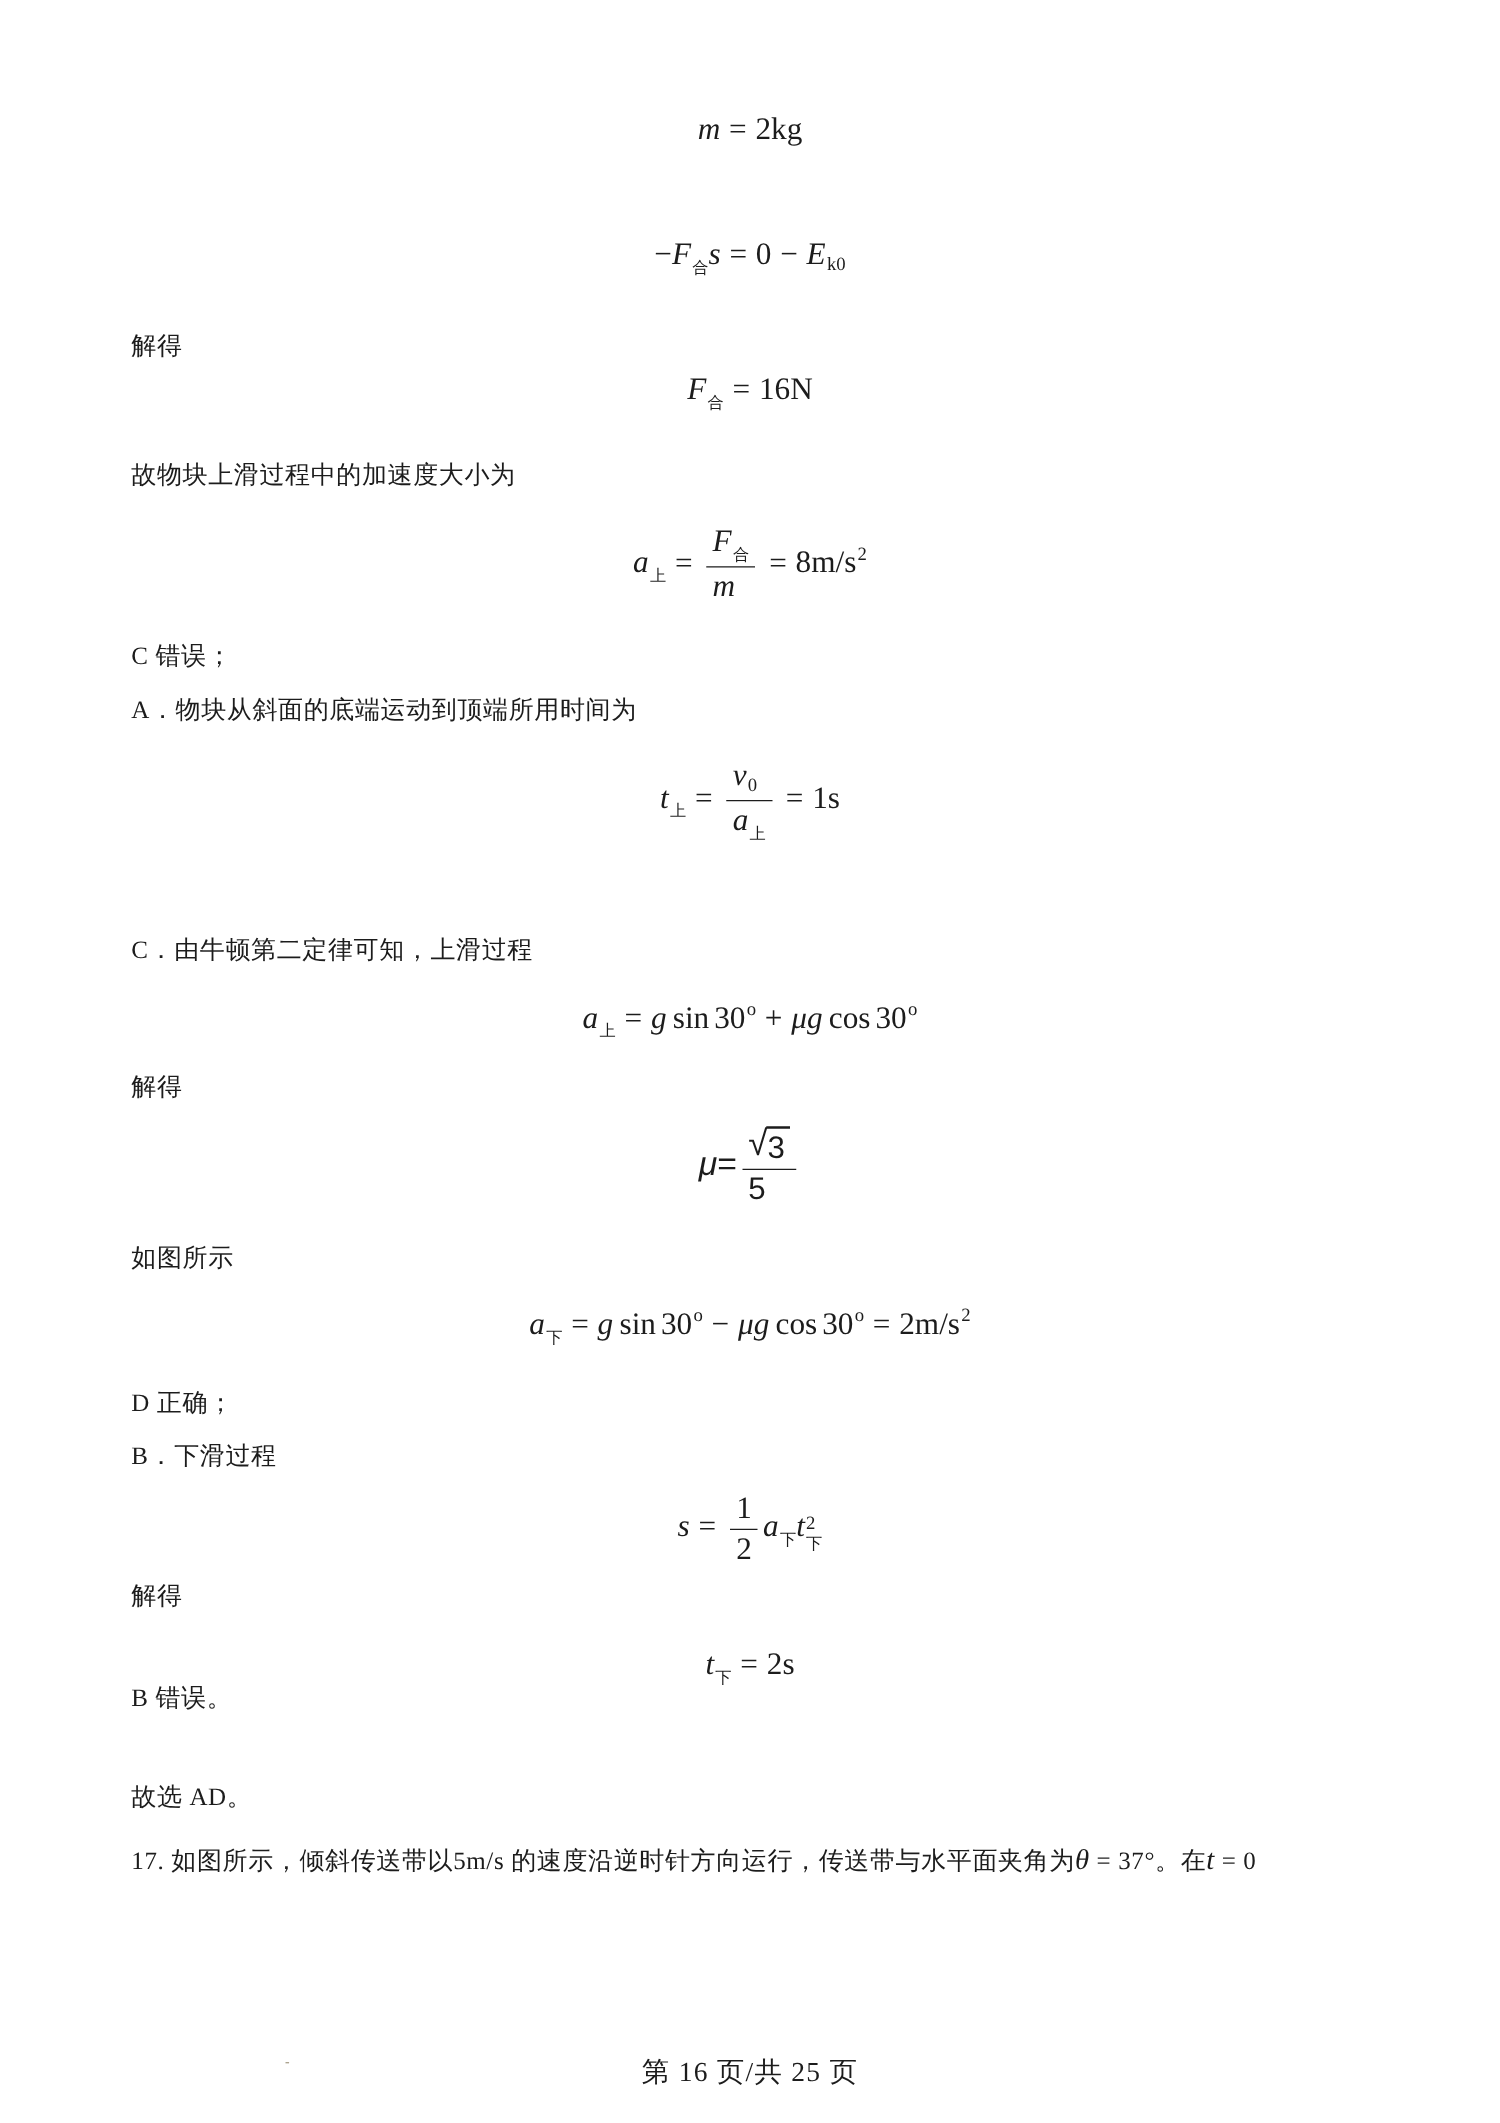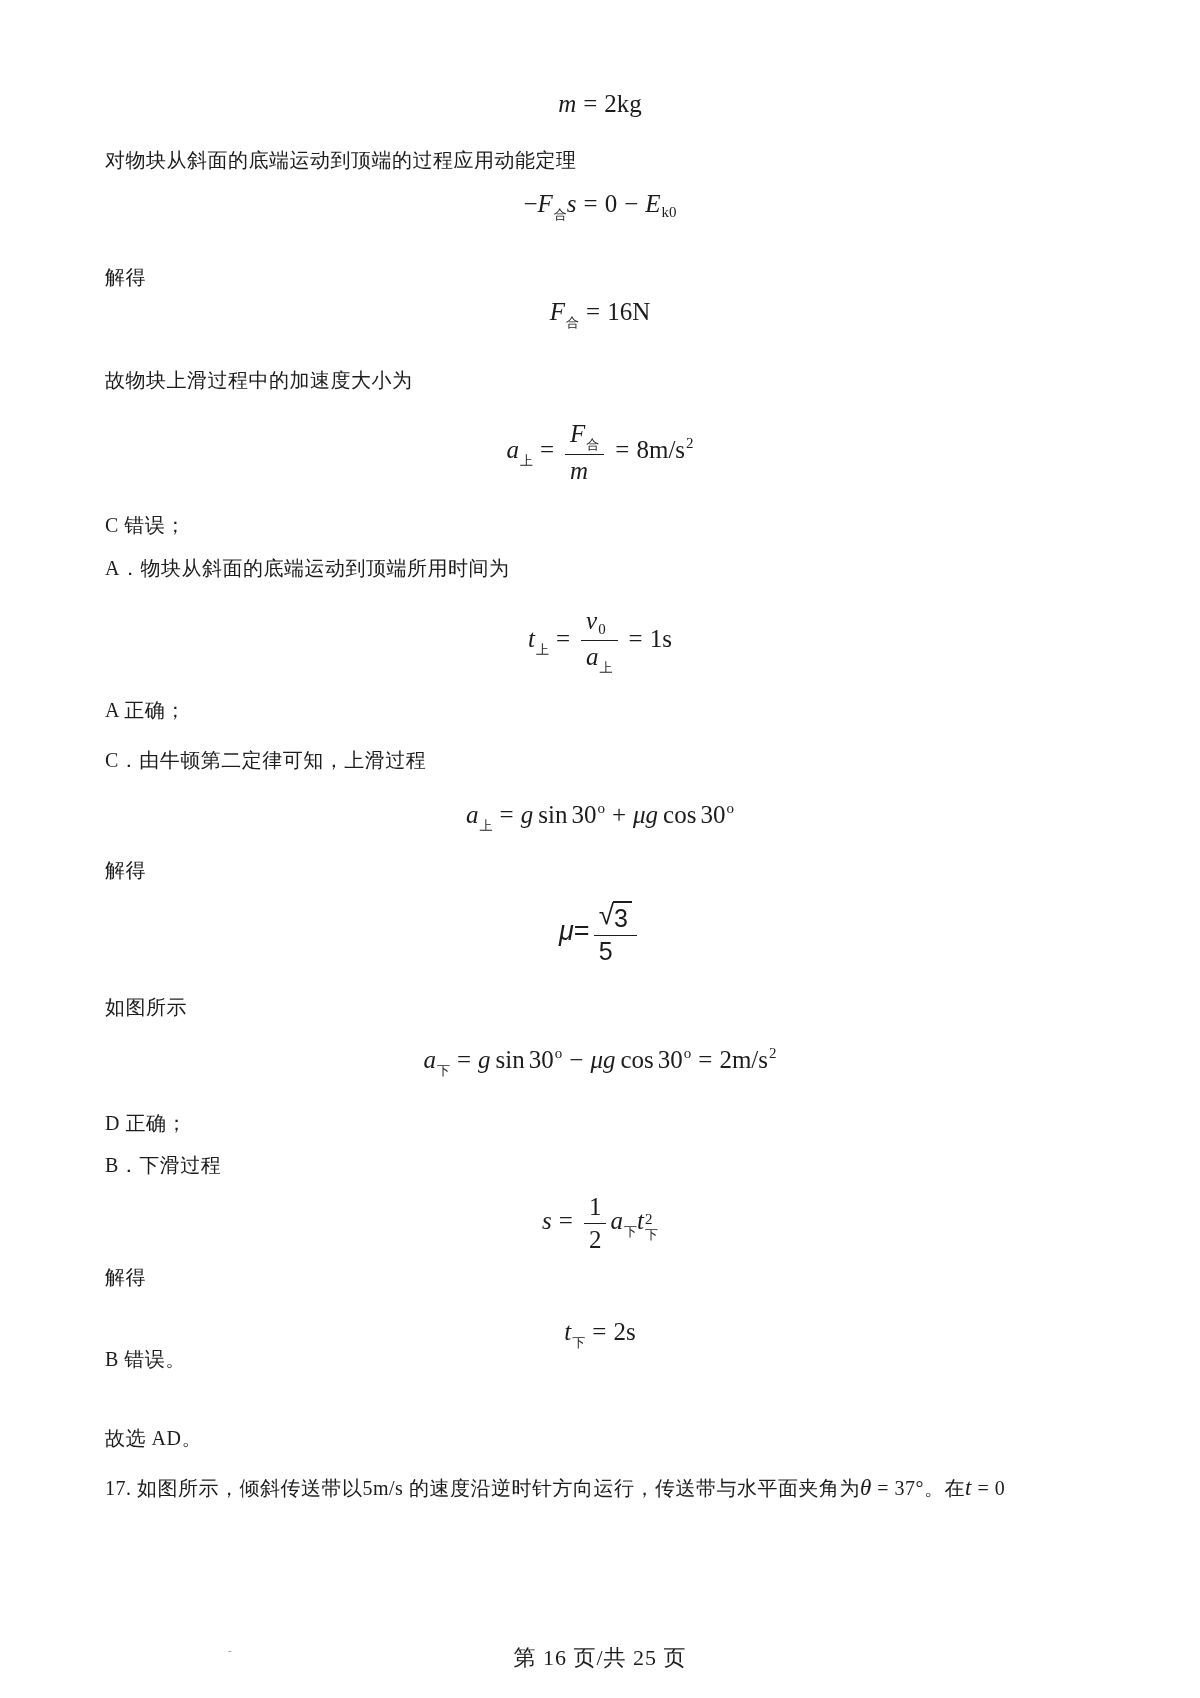--- a/index.html
+++ b/index.html
@@ -45,39 +45,37 @@
   }
   .stray { position:absolute; font-size:11px; color:#95896f; }
 </style>
 </head>
 <body>
 
 <div class="page">
 
   <div class="formula" style="top:90px"><span class="it">m</span><span class="op">=</span><span class="rm">2kg</span></div>
 
-  <p class="para" style="top:147px">对物块从斜面的底端运动到顶端的过程应用动能定理</p>
 
   <div class="formula" style="top:190px"><span class="rm">−</span><span class="it">F</span><span class="subc">合</span><span class="it">s</span><span class="op">=</span><span class="rm">0</span><span class="op">−</span><span class="it">E</span><span class="sub">k0</span></div>
 
   <p class="para" style="top:264px">解得</p>
 
   <div class="formula" style="top:298px"><span class="it">F</span><span class="subc">合</span><span class="op">=</span><span class="rm">16N</span></div>
 
   <p class="para" style="top:367px">故物块上滑过程中的加速度大小为</p>
 
   <div class="formula" style="top:420px"><span class="it">a</span><span class="subc">上</span><span class="op">=</span><span class="frac"><span class="num"><span class="it">F</span><span class="subc">合</span></span><span class="den"><span class="it">m</span></span></span><span class="op">=</span><span class="rm">8m/s</span><span class="sup">2</span></div>
 
   <p class="para" style="top:555px">A．物块从斜面的底端运动到顶端所用时间为</p>
 
   <p class="para" style="top:512px">C 错误；</p>
 
   <div class="formula" style="top:607px"><span class="it">t</span><span class="subc">上</span><span class="op">=</span><span class="frac"><span class="num"><span class="it">v</span><span class="sub">0</span></span><span class="den"><span class="it">a</span><span class="subc">上</span></span></span><span class="op">=</span><span class="rm">1s</span></div>
 
-  <p class="para" style="top:697px">A 正确；</p>
 
   <p class="para" style="top:747px">C．由牛顿第二定律可知，上滑过程</p>
 
   <div class="formula" style="top:800px"><span class="it">a</span><span class="subc">上</span><span class="op">=</span><span class="it">g</span><span class="fn">sin</span><span class="rm">30</span><span class="sup">o</span><span class="op">+</span><span class="it">μg</span><span class="fn">cos</span><span class="rm">30</span><span class="sup">o</span></div>
 
   <p class="para" style="top:857px">解得</p>
 
   <div class="formula sans" style="top:901px"><span class="it mu-eq">μ</span><span class="rm mu-eq">=</span><span class="frac"><span class="num"><span class="sqrtwrap">
             <span class="radsym">√</span>
             <span class="radicand">3</span>

